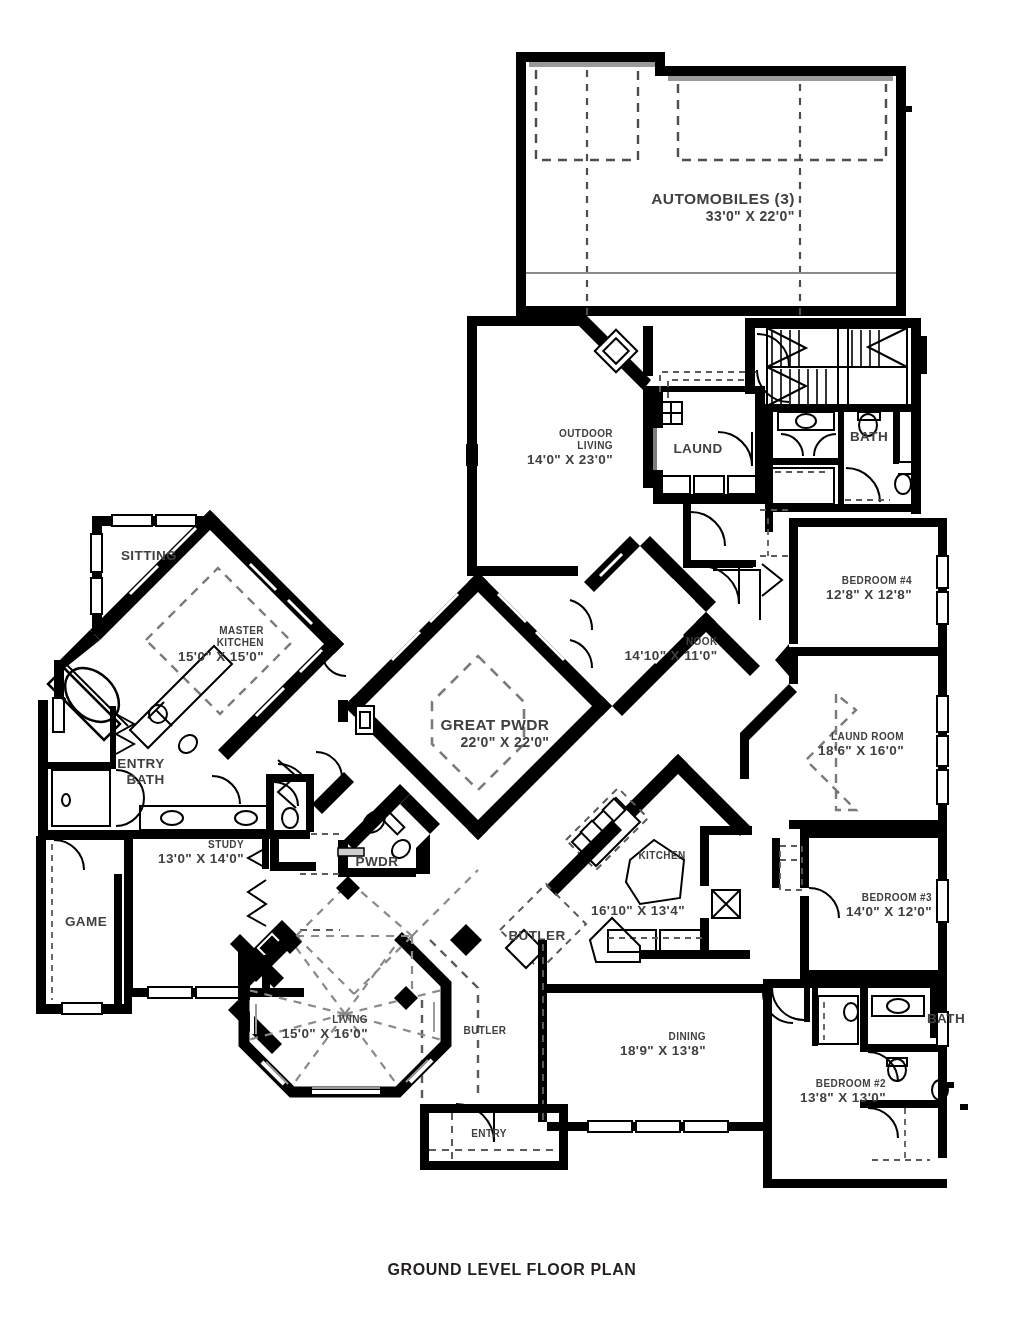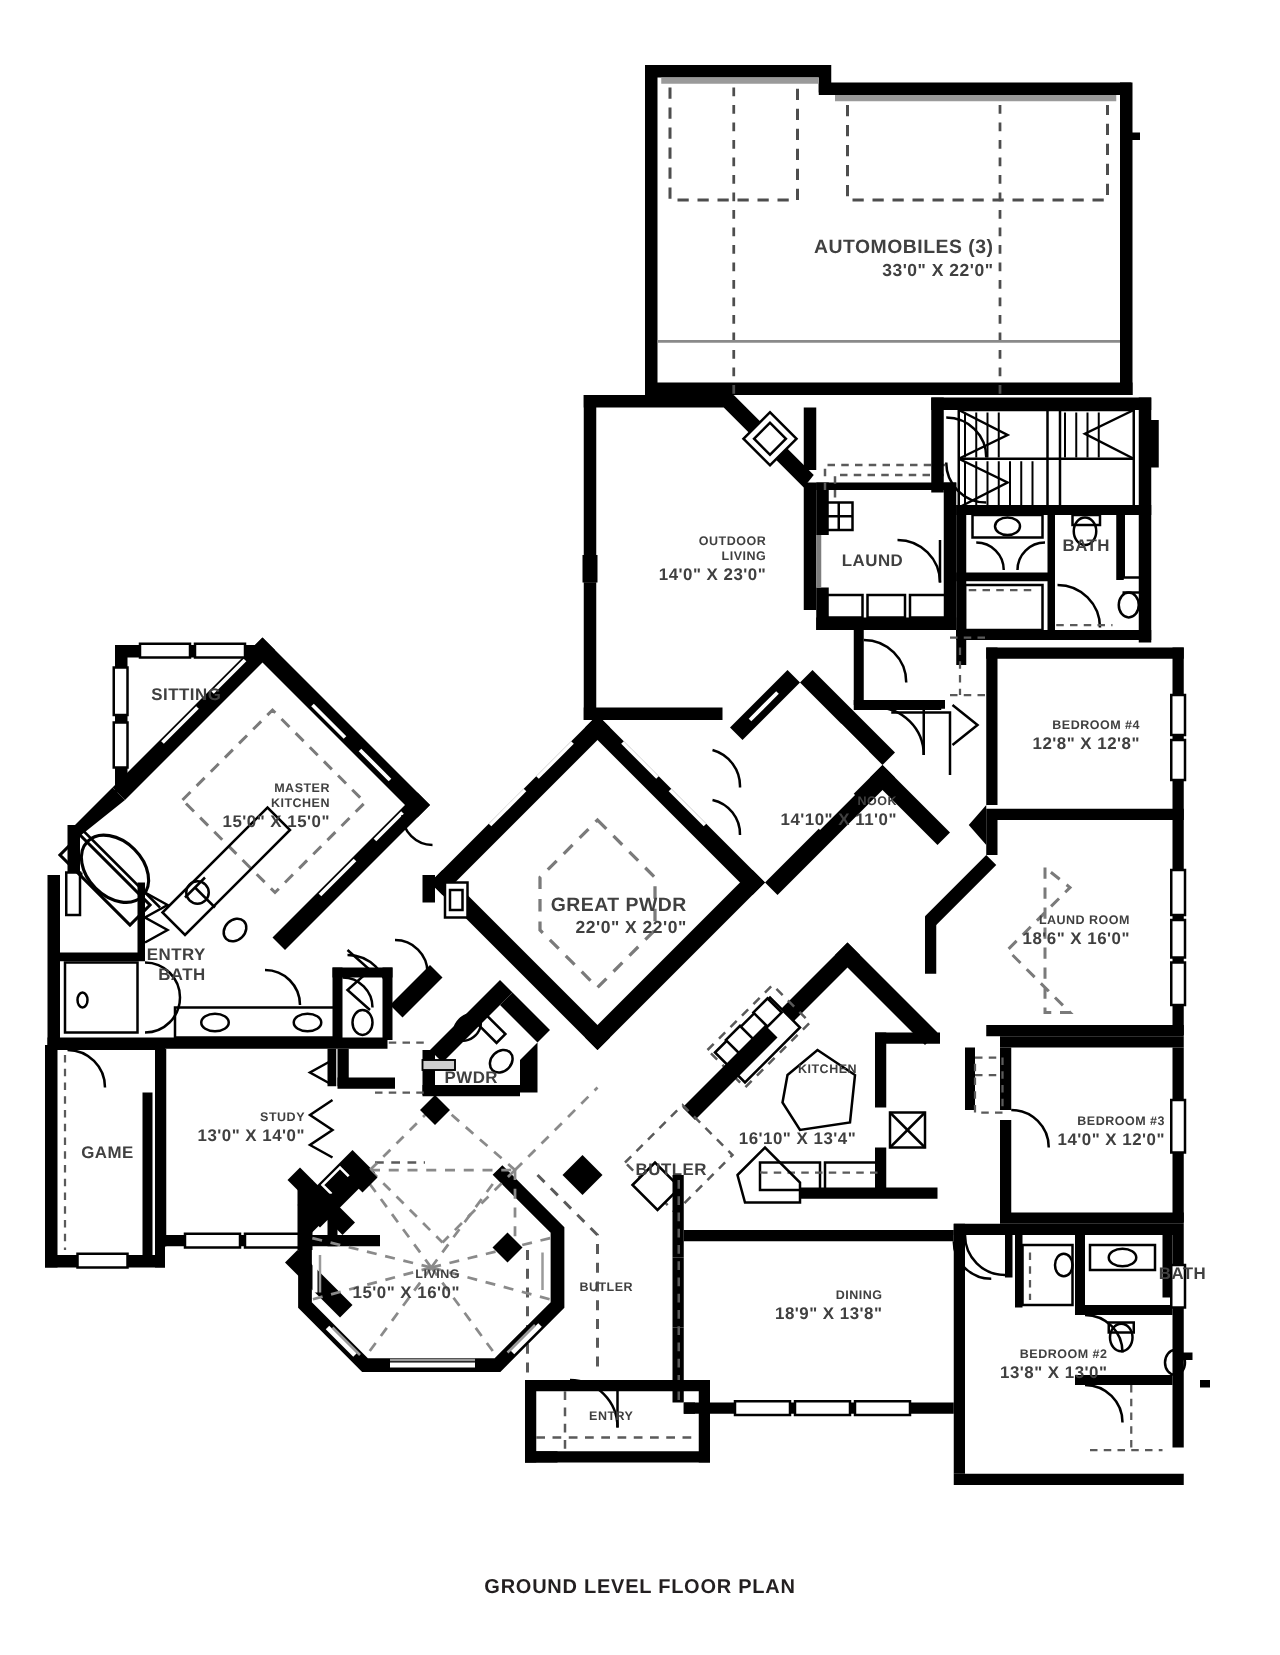--- a/index.html
+++ b/index.html
@@ -764,21 +764,21 @@
 
     <div class="label rm-sm" style="left:141px;top:772px">
       <span class="nm">ENTRY</span>
       <span class="nm">BATH</span>
     </div>
 
     <div class="label rm-sm" style="left:86px;top:922px">
       <span class="nm">GAME</span>
     </div>
 
-    <div class="label rm-md" style="left:201px;top:903px">
+    <div class="label rm-md" style="left:201px;top:853px">
       <span class="nm">STUDY</span>
       <span class="dim">13'0" X 14'0"</span>
     </div>
 
     <div class="label rm-md" style="left:325px;top:1028px">
       <span class="nm">LIVING</span>
       <span class="dim">15'0" X 16'0"</span>
     </div>
 
     <div class="label rm-md" style="left:485px;top:1031px">

